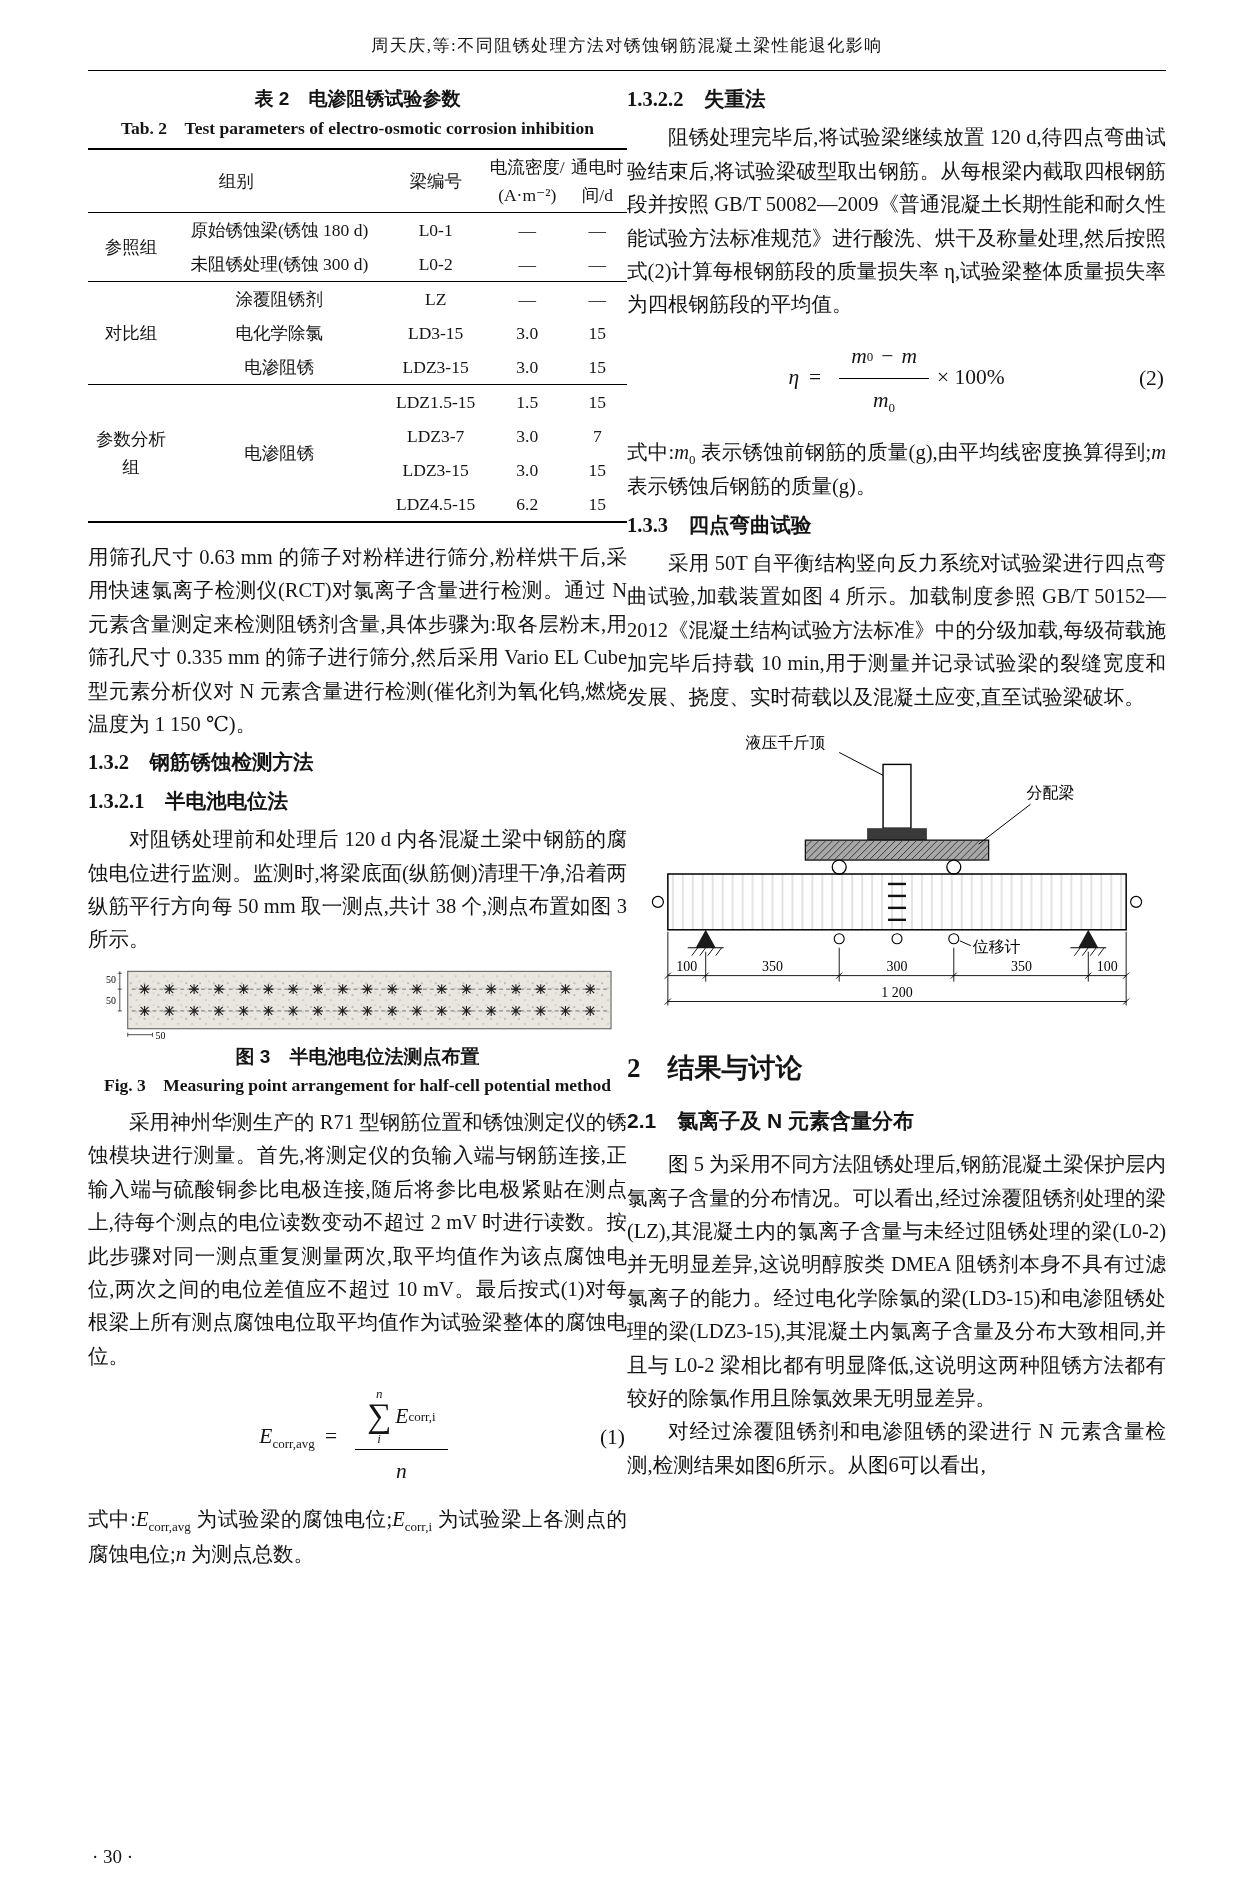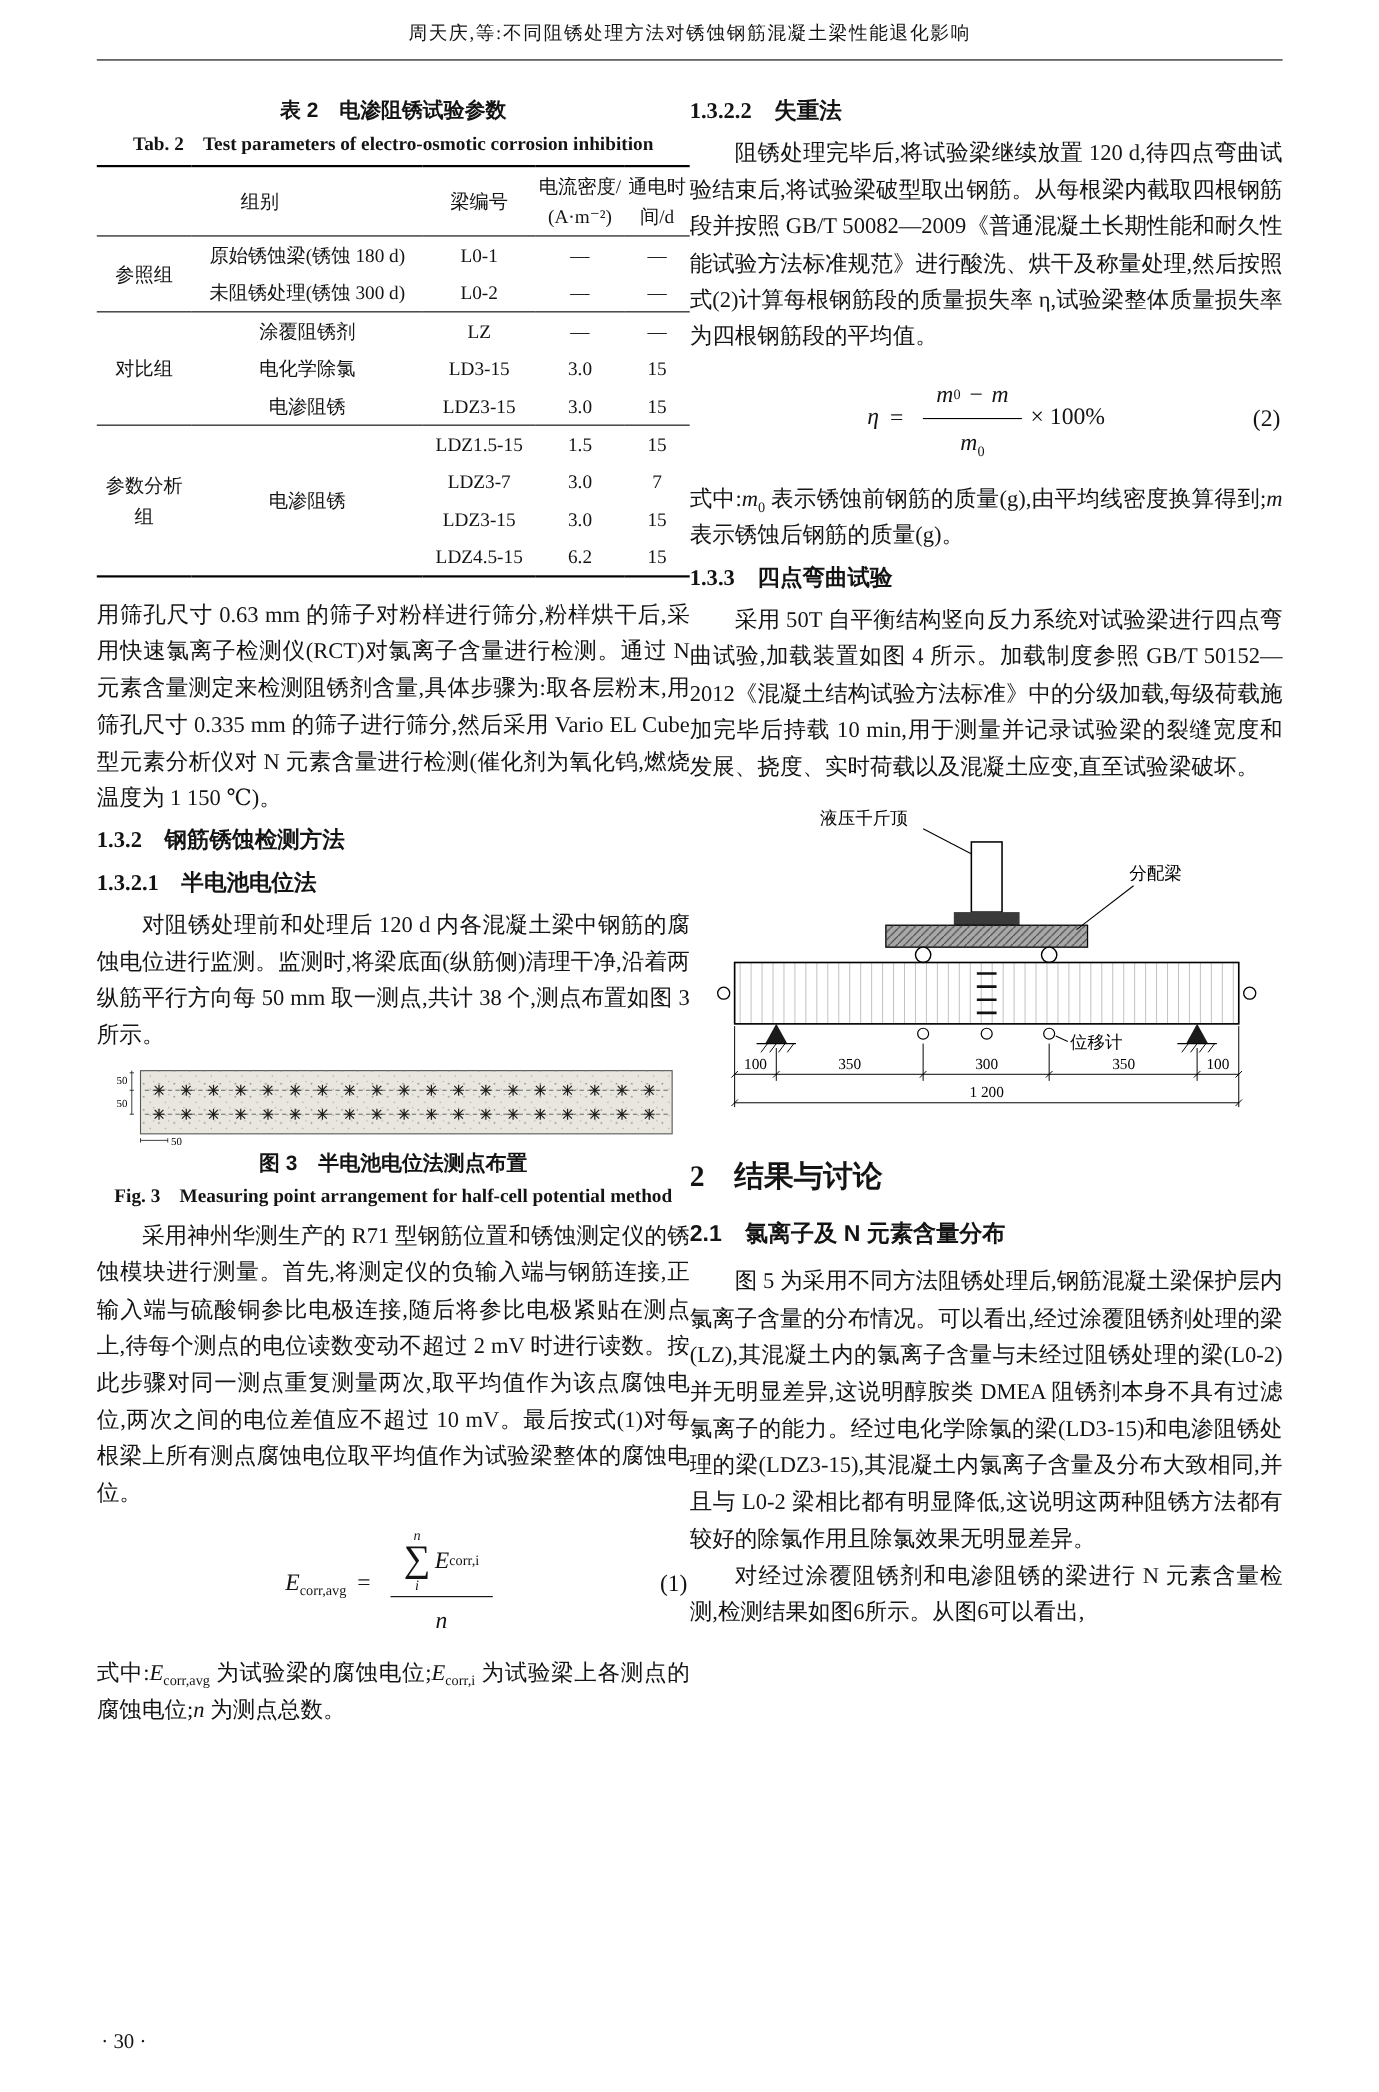--- a/index.html
+++ b/index.html
@@ -1,26 +1,26 @@
 <!DOCTYPE html>
 <html><head>
 <meta charset="utf-8">
 <style>
   * { box-sizing: border-box; }
   html,body { margin:0; padding:0; }
   body {
     width:1254px; height:1902px; background:#ffffff; color:#141414;
     font-family:"Liberation Serif","DejaVu Serif",serif;
   }
-  .page { position:relative; width:1254px; height:1902px; padding:18px 88px 0 88px; overflow:hidden; }
+  .page { position:relative; width:1254px; height:1902px; padding:34px 88px 0 88px; overflow:hidden; }
   .running-head {
     text-align:center; font-size:17px; letter-spacing:1.5px;
     padding-bottom:13px; border-bottom:1.5px solid #000;
   }
-  .columns { display:flex; margin-top:30px; }
+  .columns { display:flex; margin-top:12px; }
   .col { flex:1; min-width:0; font-size:20.5px; line-height:1.63; text-align:justify; }
 
   p.body { margin:0; text-indent:2em; }
   p.body.noindent { text-indent:0; }
   .h-sub { font-weight:bold; margin:5px 0 5px 0; font-size:20.5px; }
   .sec-h1 { font-family:Liberation Serif, serif; font-weight:bold; font-size:27px; margin:22px 0 14px 0; text-align:left; }
   .sec-h2 { font-family:"Liberation Sans","DejaVu Sans",sans-serif; font-weight:bold; font-size:21px; margin:12px 0 10px 0; text-align:left; }
 
   .cap-zh { font-family:"Liberation Sans","DejaVu Sans",sans-serif; font-weight:bold; font-size:19px; text-align:center; margin:2px 0; line-height:1.5; }
   .cap-en { font-weight:bold; font-size:17.5px; text-align:center; margin:2px 0 6px 0; line-height:1.4;font-family:Liberation Serif, serif; }

